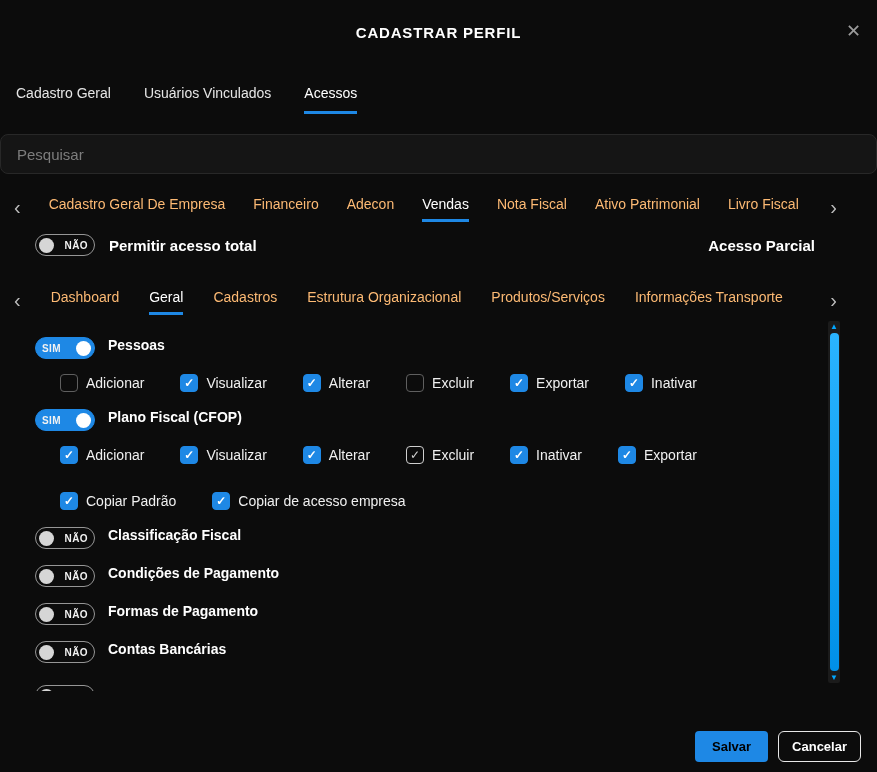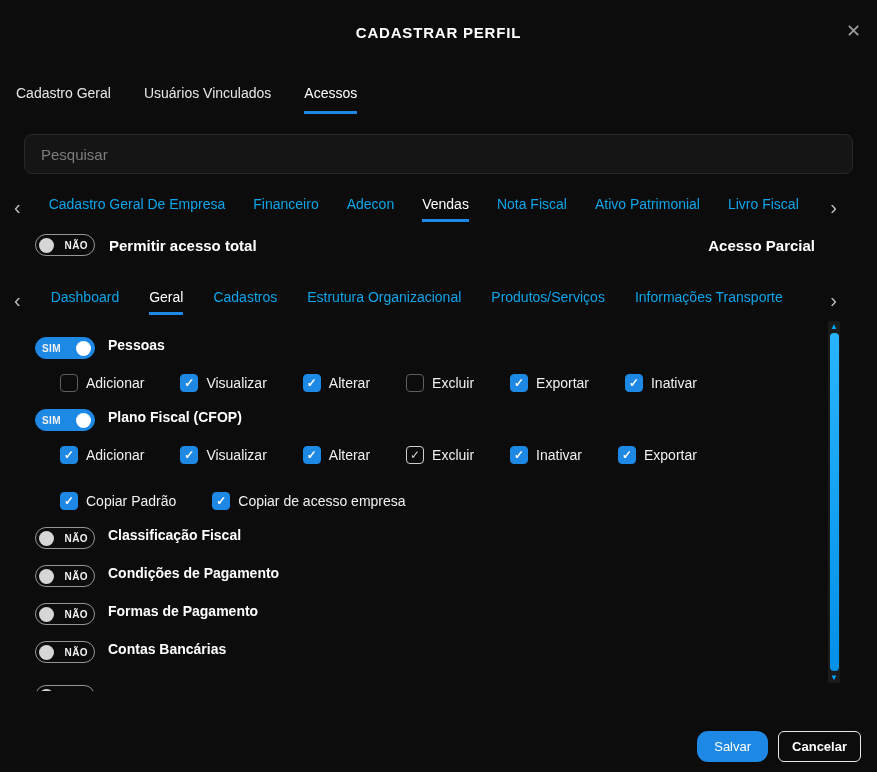--- a/index.html
+++ b/index.html
@@ -14,32 +14,32 @@
   }
   
   .modal-header { position:relative; padding-top:24px; height:42px; text-align:center; }
   .title { font-size:15px; font-weight:bold; letter-spacing:0.8px; color:#ffffff; }
   .close { position:absolute; right:16px; top:22px; font-size:18px; color:#9b9b9b; cursor:pointer; line-height:1; }
   
   .main-tabs { display:flex; gap:33px; padding:0 16px; margin-top:43px; }
   .main-tab { font-size:14px; color:#e6e6e6; padding-bottom:10px; border-bottom:3px solid transparent; cursor:pointer; white-space:nowrap; }
   .main-tab.active { border-bottom-color:var(--accent); color:#ffffff; }
   
-  .search-wrap { padding:0 24px; margin-top:20px; }
+  .search-wrap { padding:0 0; margin-top:20px; }
   .search-input {
     width:100%; height:40px; background:#151515; border:1px solid #282828; border-radius:8px;
     color:#e6e6e6; font-size:15px; padding:0 16px; outline:none; font-family:inherit;
   }
   .search-input::placeholder { color:#7d7d7d; }
   
   .strip { display:flex; align-items:flex-end; gap:28px; padding:0 14px 0 14px; margin-top:22px; padding-right:40px; }
   .strip.second { gap:30px; margin-top:32px; }
   .chevron { color:#bdbdbd; font-size:20px; line-height:14px; padding-bottom:8px; cursor:pointer; flex-shrink:0; }
   .chevron.right { margin-left:auto; }
-  .strip-tab { font-size:14px; color:#0ea5e9; padding-bottom:7px; border-bottom:3px solid transparent; white-space:nowrap; cursor:pointer; }
+  .strip-tab { font-size:14px; color:#fdba74; padding-bottom:7px; border-bottom:3px solid transparent; white-space:nowrap; cursor:pointer; }
   .strip-tab.active { border-bottom-color:var(--accent); color:#ffffff; }
   
   .access-row { display:flex; align-items:center; gap:14px; margin-top:11px; padding:0 62px 0 35px; height:24px; }
   .access-row .grow { flex:1; }
   .bold-label { font-size:15px; font-weight:bold; color:#ffffff; }
   
   .toggle {
     display:inline-flex; align-items:center; justify-content:space-between;
     width:60px; height:22px; border-radius:11px; border:1px solid #969696;
     padding:0 3px; cursor:pointer; flex-shrink:0; background:transparent;
@@ -70,22 +70,22 @@
   .scrollbar {
     position:absolute; top:4px; right:37px; width:12px; height:362px;
     background:#1b1b1b; border-radius:2px;
     display:flex; flex-direction:column; align-items:center;
   }
   .scroll-arrow { color:var(--sb); font-size:8px; line-height:11px; height:11px; cursor:pointer; }
   .scroll-thumb { flex:1; width:9px; background:linear-gradient(180deg,#2ab4ff,#0090e8); border-radius:4px; margin:1px 0; cursor:grab; }
   
   .footer { position:absolute; right:16px; bottom:10px; display:flex; gap:10px; align-items:center; }
   .btn-save {
-    background:var(--accent); color:#ffffff; font-weight:normal; font-size:13px;
-    border:none; border-radius:11px; padding:8px 17px; cursor:pointer; font-family:inherit;
+    background:var(--accent); color:#000000; font-weight:bold; font-size:13px;
+    border:none; border-radius:4px; padding:8px 17px; cursor:pointer; font-family:inherit;
   }
   .btn-cancel {
     background:transparent; color:#ffffff; font-weight:bold; font-size:13px;
     border:1px solid #e8e8e8; border-radius:6px; padding:7px 13px; cursor:pointer; font-family:inherit;text-align:right;
   }
 </style>
 </head>
 <body>
 
 <div class="modal-header">

